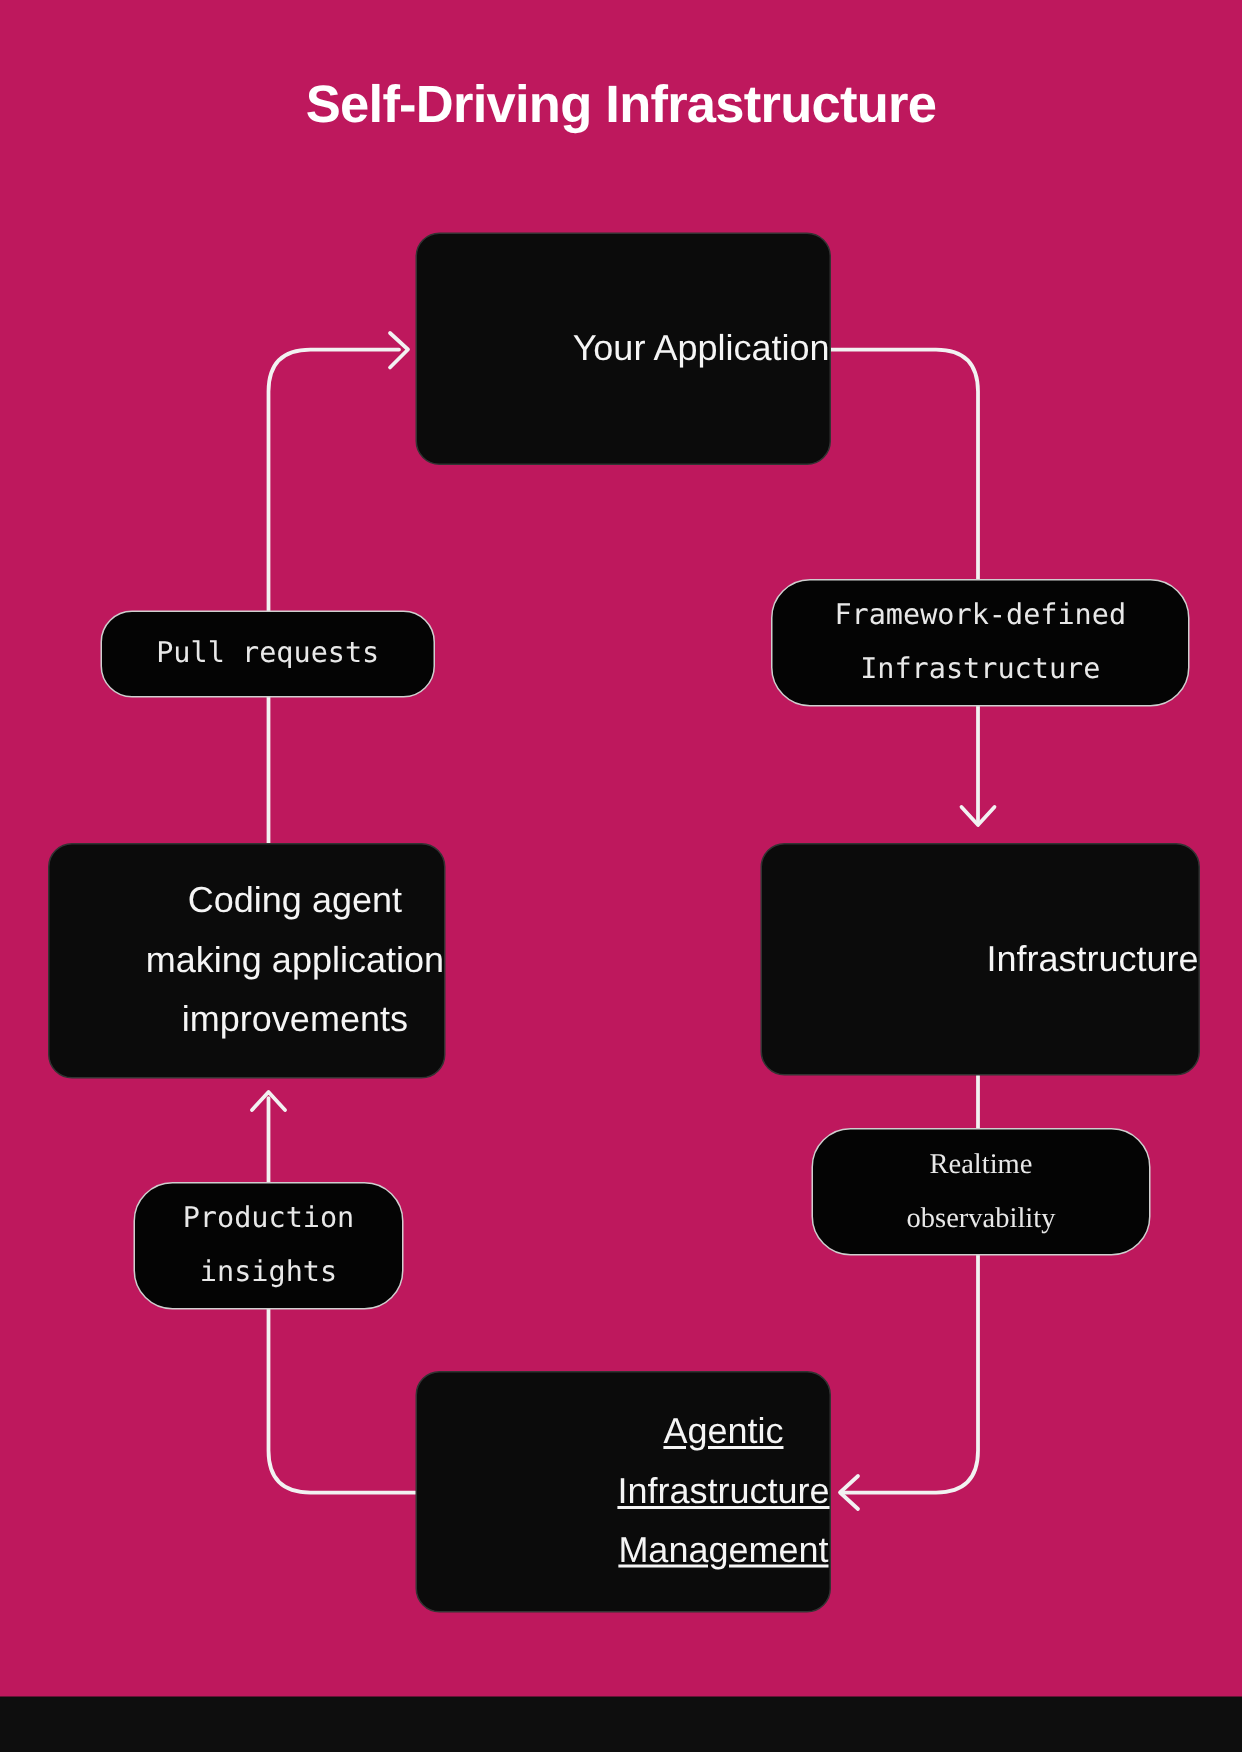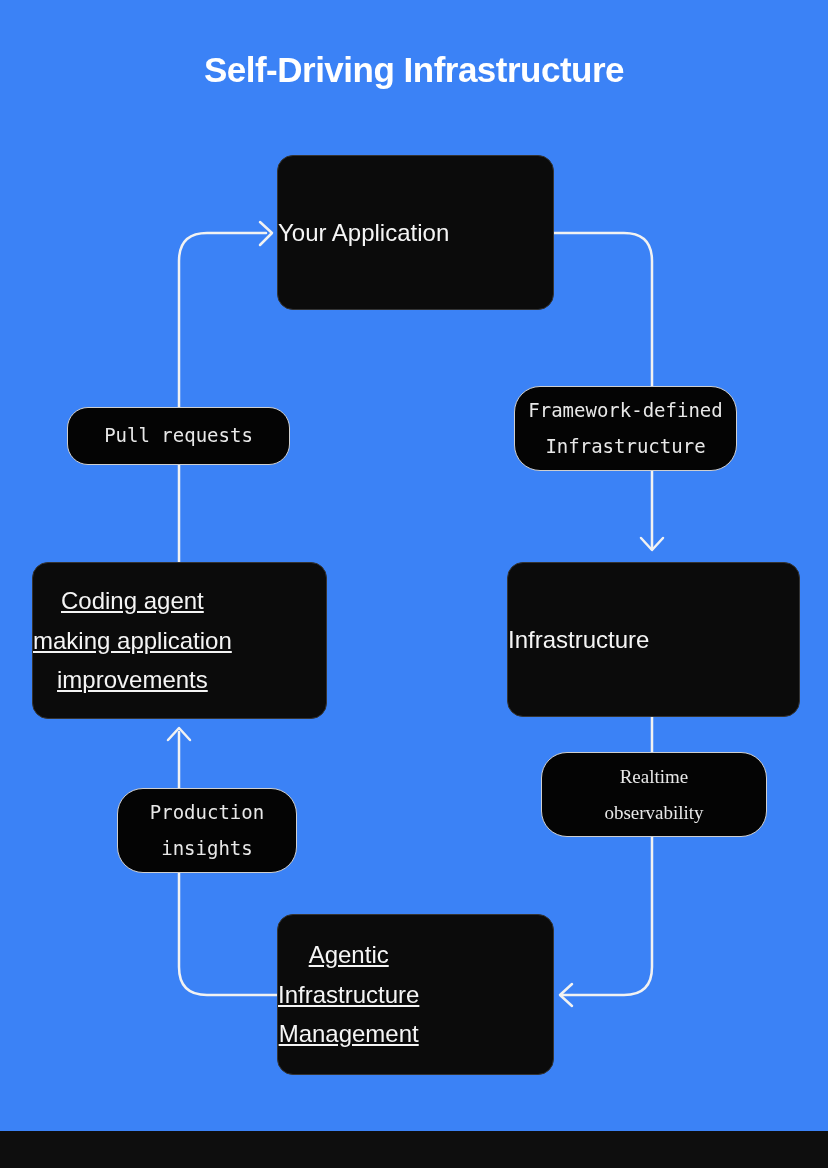--- a/index.html
+++ b/index.html
@@ -1,21 +1,21 @@
 <!DOCTYPE html>
 <html><head>
 <meta charset="utf-8">
 <style>
   * { margin: 0; padding: 0; box-sizing: border-box; }
   html, body { background: #000; }
   .stage {
     position: relative;
     width: 828px;
     height: 1168px;
-    background: #3b82f6;
+    background: #be185d;
     overflow: hidden;
     font-family: "Liberation Sans", sans-serif;
   }
   .title {
     position: absolute;
     top: 50px;
     left: 0;
     width: 100%;
     text-align: center;
     color: #ffffff;
@@ -34,53 +34,53 @@
     stroke: #f2f2f2;
     stroke-width: 2.5;
     stroke-linecap: round;
     stroke-linejoin: round;
   }
   .node {
     position: absolute;
     z-index: 2;
     display: flex;
     align-items: center;
-    justify-content: flex-start;
+    justify-content: flex-end;
     text-align: center;
     background: #0b0b0b;
     border: 1.5px solid #333333;
     border-radius: 16px;
     color: #f5f5f5;
     font-size: 24px;
     line-height: 1.65;
     white-space: pre-line;
   }
   .node-your-application { left: 277px; top: 155px; width: 277px; height: 155px; }
   .node-infrastructure   { left: 507px; top: 562px; width: 293px; height: 155px; }
-  .node-coding-agent     { left: 32px;  top: 562px; width: 295px; height: 157px; text-decoration: underline; }
+  .node-coding-agent     { left: 32px;  top: 562px; width: 265px; height: 157px; }
   .node-agentic          { left: 277px; top: 914px; width: 277px; height: 161px; text-decoration: underline; }
   .pill {
     position: absolute;
     z-index: 2;
     display: flex;
     align-items: center;
     justify-content: center;
     text-align: center;
     background: #040404;
     border: 1.5px solid #cfcfcf;
     color: #e8e8e8;
     font-family: "DejaVu Sans Mono", monospace;
     font-size: 19px;
     line-height: 1.85;
     white-space: pre-line;
   }
   .pill-pull-requests { left: 67px;  top: 407px; width: 223px; height: 58px; border-radius: 21px; }
-  .pill-framework     { left: 514px; top: 386px; width: 223px; height: 85px; border-radius: 26px; }
+  .pill-framework     { left: 514px; top: 386px; width: 279px; height: 85px; border-radius: 26px; }
   .pill-realtime      { left: 541px; top: 752px; width: 226px; height: 85px; border-radius: 26px; font-family: Liberation Serif, serif; }
-  .pill-production    { left: 89px;  top: 788px; width: 180px; height: 85px; border-radius: 26px; margin-left: 28px; }
+  .pill-production    { left: 89px;  top: 788px; width: 180px; height: 85px; border-radius: 26px; }
   .bottom-strip {
     position: absolute;
     left: 0; bottom: 0;
     width: 100%; height: 37px;
     background: #0e0e0e;
     z-index: 0;
   }
 </style>
 </head>
 <body>

